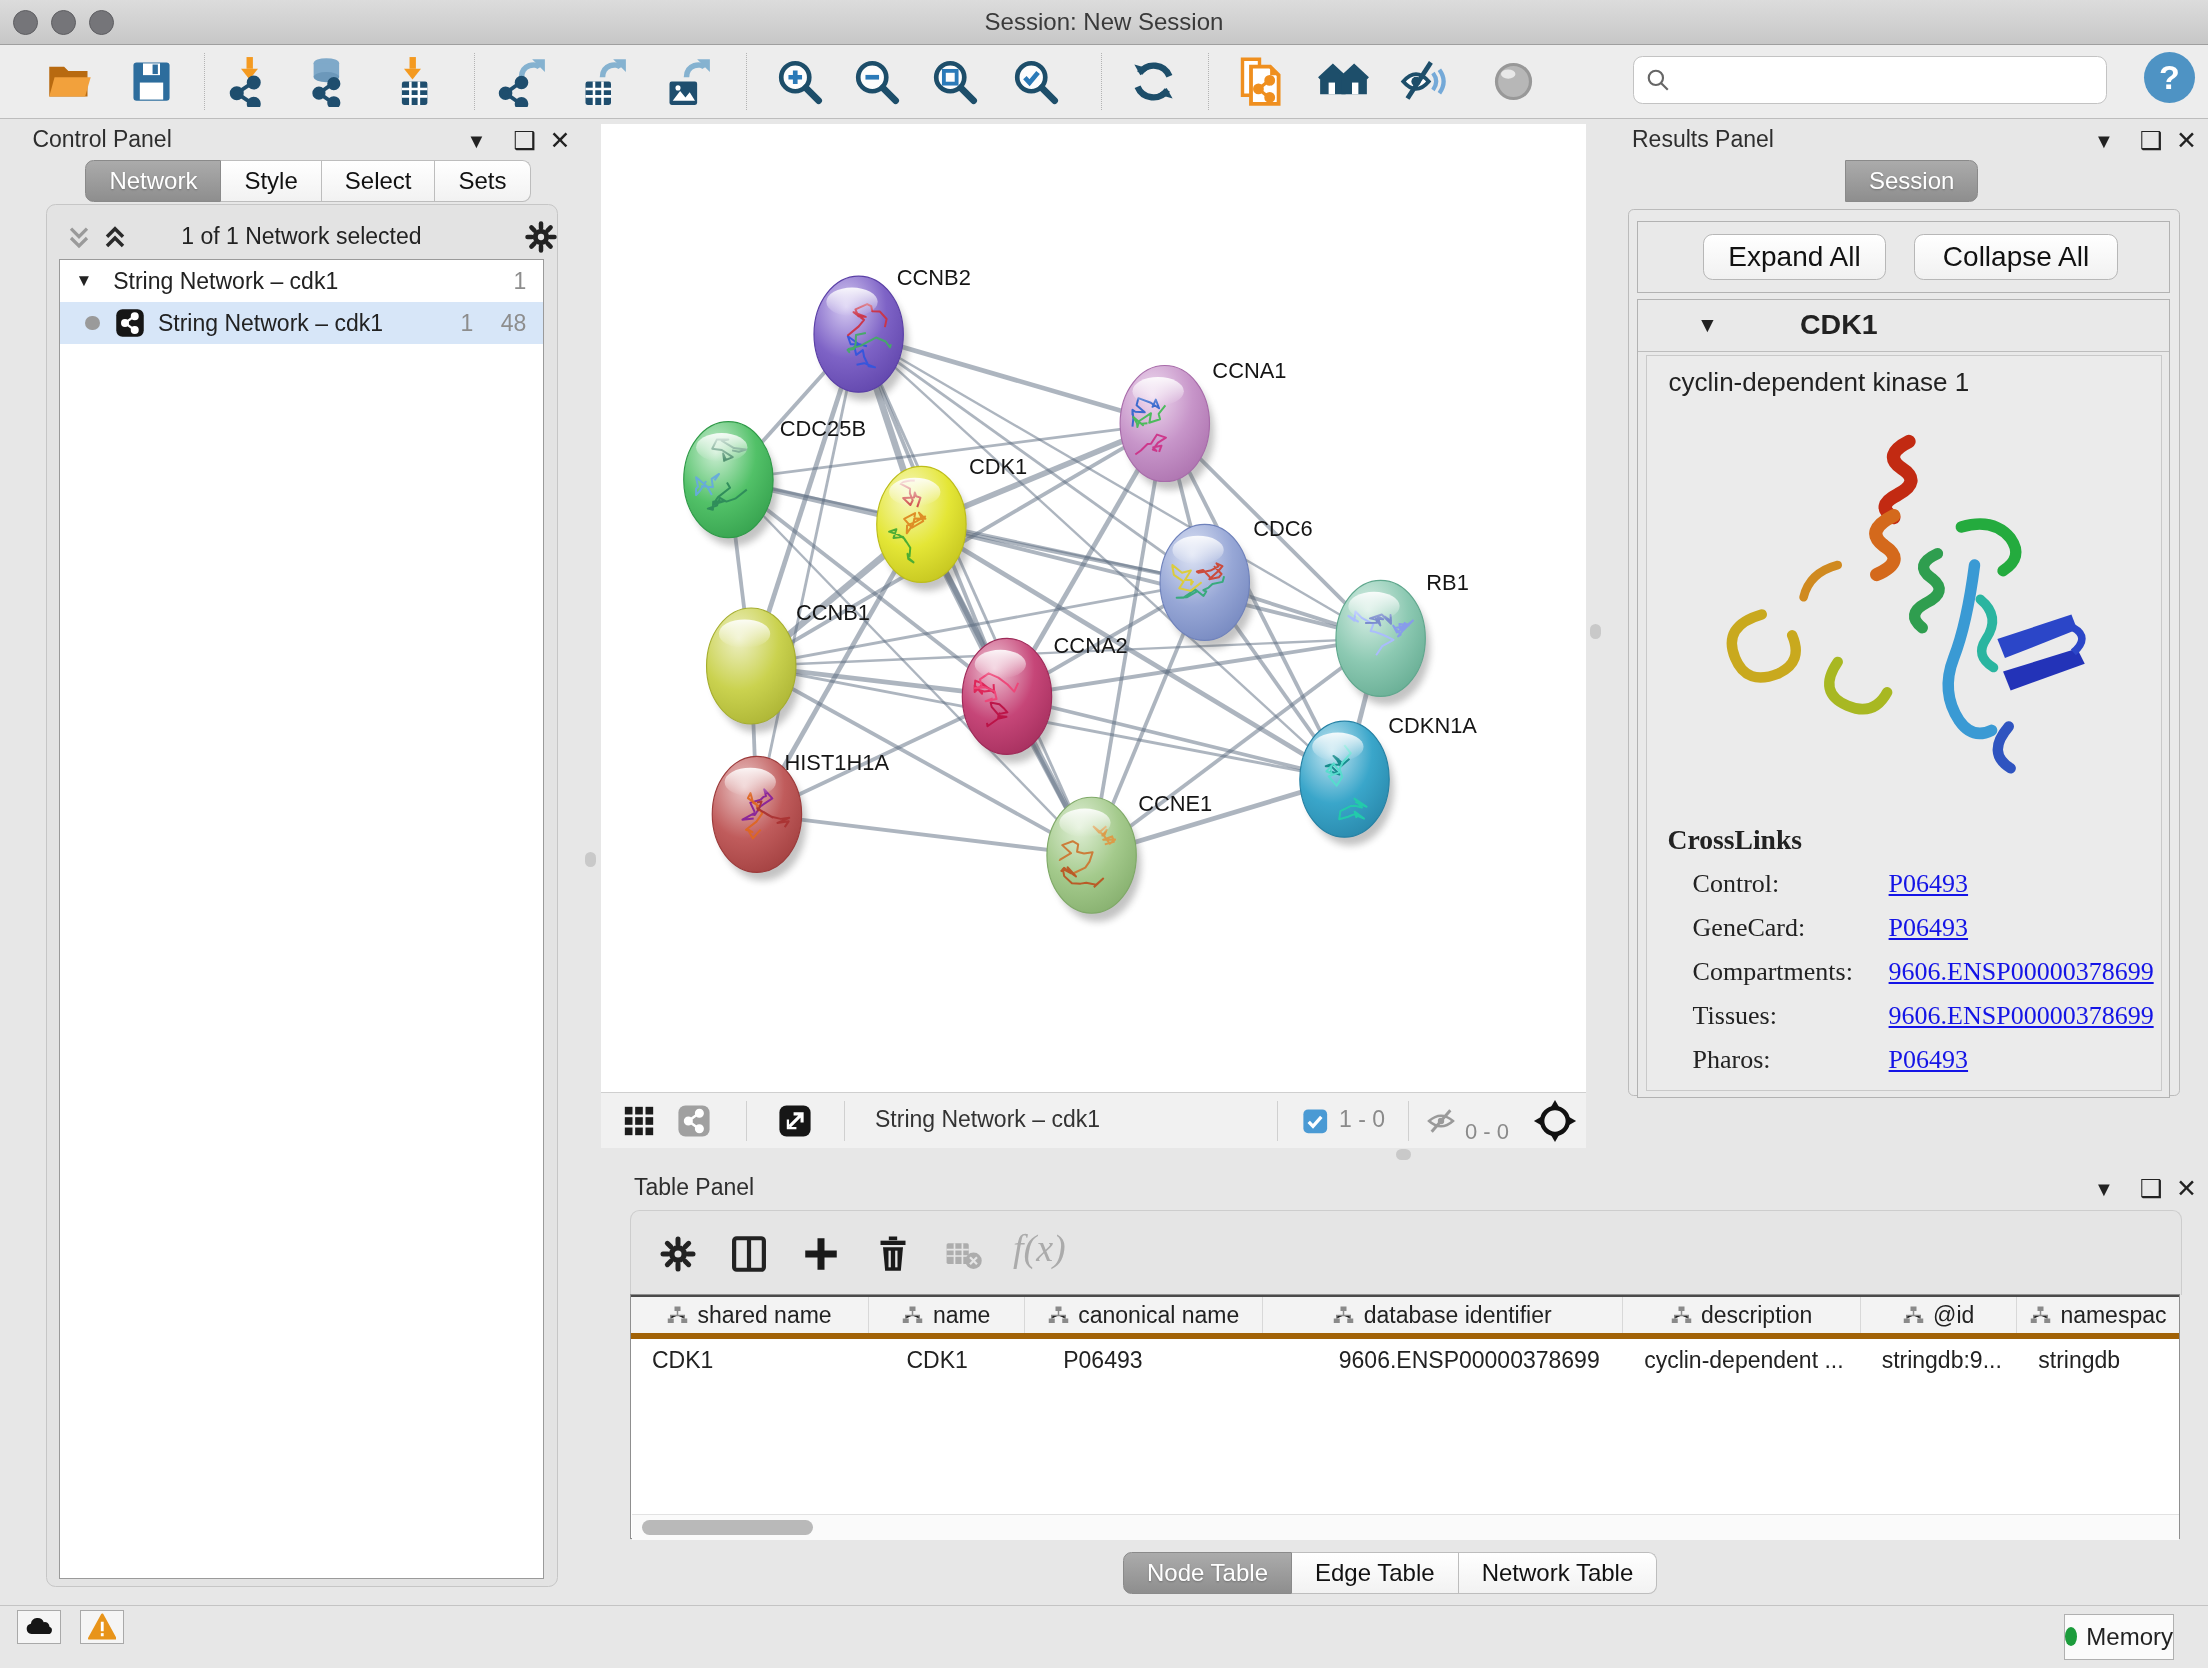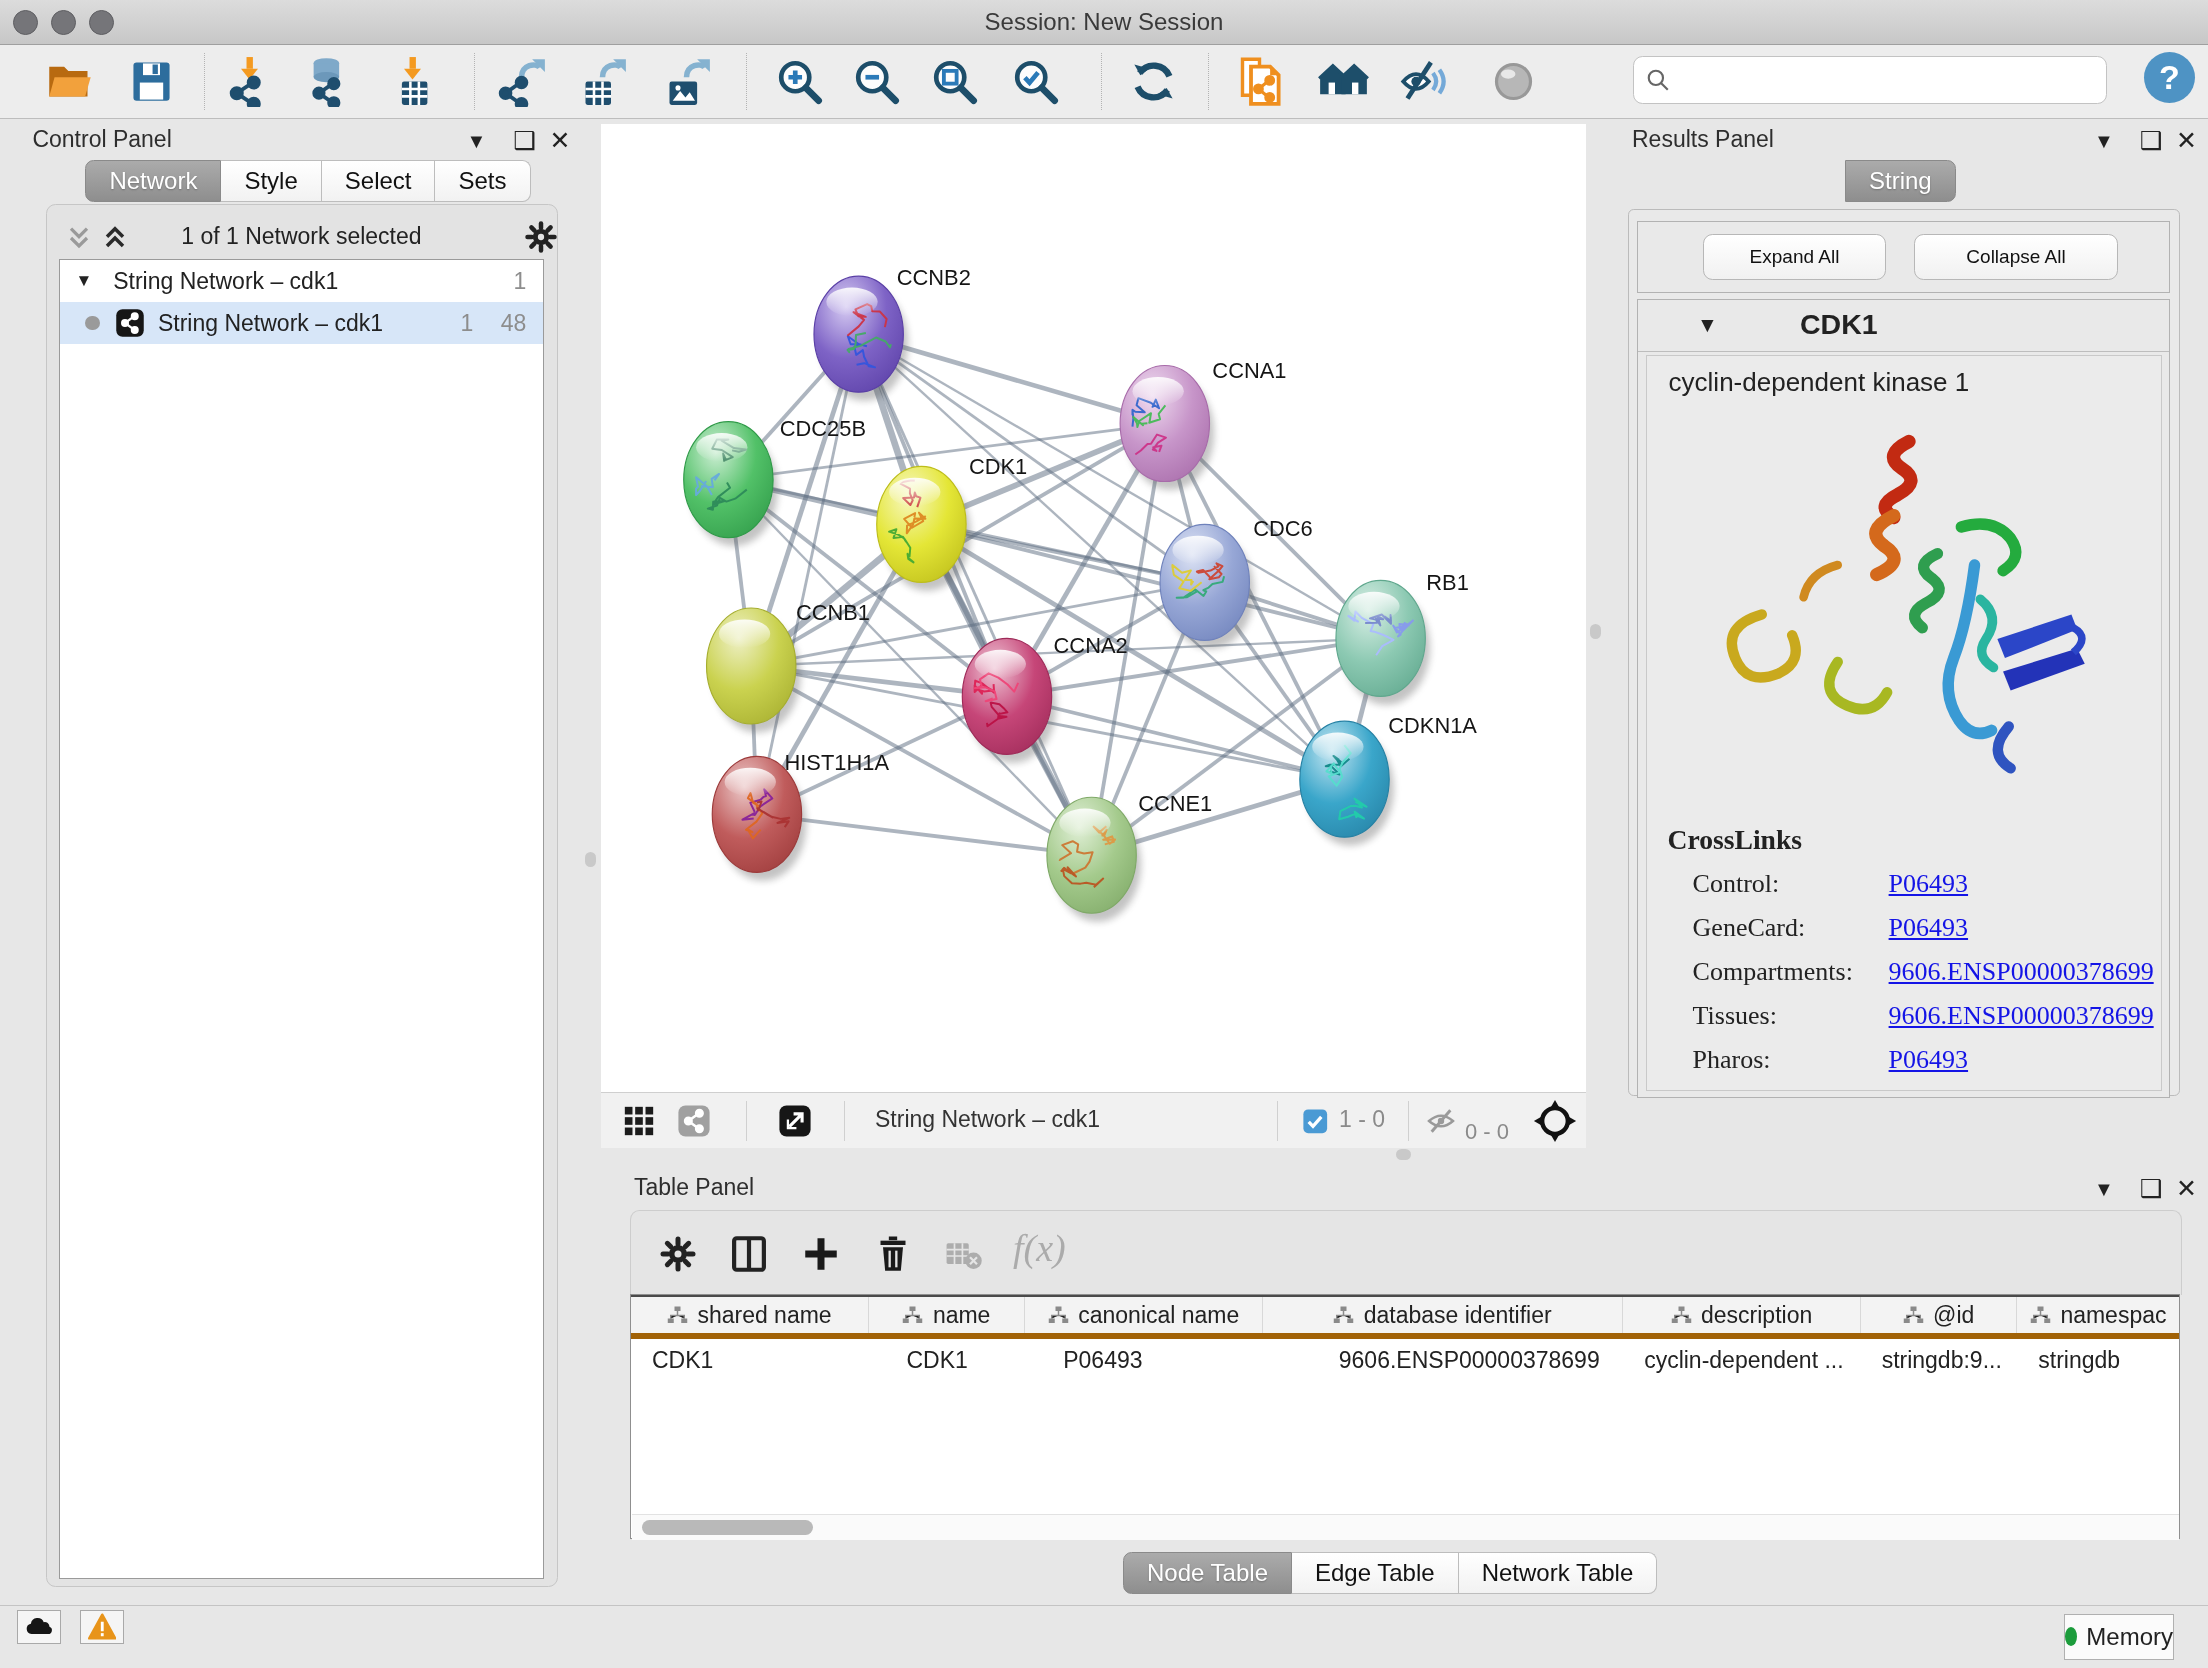--- a/index.html
+++ b/index.html
@@ -30,21 +30,21 @@
   .clist{position:absolute;left:59px;top:259px;width:485px;height:1320px;background:#fff;border:1px solid #9a9a9a;box-sizing:border-box;font-size:23px}
   .crow{position:relative;height:42px;display:flex;align-items:center}
   .gray{color:#8d8d8d}
   
   .netwrap{position:absolute;left:601px;top:124px;width:985px;height:968px;background:#fff}
   .netbar{position:absolute;left:601px;top:1092px;width:985px;height:55px;background:#f1f1f1;border-top:1px solid #cfcfcf}
   .nbsep{position:absolute;top:7.6px;height:40px;border-left:1px solid #d0d0d0}
   .dot-handle{position:absolute;background:#c9c9c9;border-radius:7.6px}
   
   .rbox{position:absolute;left:1628px;top:209px;width:550px;height:885px;background:#e9e9e9;border:1px solid #bbb;border-radius:5.7px}
-  .rbtn{position:absolute;height:44px;background:linear-gradient(#ffffff,#f1f1f1);border:1px solid #b7b7b7;border-radius:9.5px;font-size:19px;display:flex;align-items:center;justify-content:center;color:#111}
+  .rbtn{position:absolute;height:44px;background:linear-gradient(#ffffff,#f1f1f1);border:1px solid #b7b7b7;border-radius:9.5px;font-size:28px;display:flex;align-items:center;justify-content:center;color:#111}
   .serif{font-family:"Liberation Serif","DejaVu Serif",serif}
   .xlink{color:#1414e6;text-decoration:underline}
   
   .ttool{position:absolute;left:630px;top:1210px;width:1550px;height:84px;background:#e5e5e5;border:1px solid #cdcdcd;border-bottom:none;border-radius:9.5px 9.5px 0 0}
   .tgrid{position:absolute;left:630px;top:1294px;width:1550px;height:245px;background:#fff;border:1px solid #8f8f8f;box-sizing:border-box}
   .thead{position:absolute;left:0;top:0;width:100%;height:44px;background:#f3f3f3;border-top:2.9px solid #4a4a4a;border-bottom:6px solid #a16207;display:flex;box-sizing:border-box}
   .th{display:flex;align-items:center;justify-content:center;gap:9.5px;font-size:23px;color:#222;border-right:1px solid #d8d8d8;box-sizing:border-box;overflow:hidden;white-space:nowrap}
   .trow{position:absolute;left:0;top:44px;width:100%;height:42px;display:flex;font-size:23px;align-items:center}
   .td{padding-left:21px;box-sizing:border-box;overflow:hidden;white-space:nowrap}
   .hscroll{position:absolute;left:632px;top:1514px;width:1547px;height:25px;background:#fafafa;border-top:1px solid #e2e2e2}
@@ -639,21 +639,21 @@
   <div class="dot-handle" style="left:1590px;top:624px;width:11.4px;height:15px"></div>
   <div class="dot-handle" style="left:1396px;top:1149px;width:15px;height:11.4px"></div>
 
   <div class="abs" style="left:1607px;top:120px;width:601px;height:1046px">
     <span class="abs ptitle" style="left:25px;top:5.7px">Results Panel</span>
     <span class="abs pctl" style="left:487px;top:11.4px">▼</span>
     <span class="abs pctl" style="left:533px;top:7.6px;font-size:25px">❑</span>
     <span class="abs pctl" style="left:569px;top:7.6px;font-size:25px;font-weight:bold">✕</span>
 
     <div class="seg abs" style="left:238px;top:40px">
-      <div class="sbtn sel">String</div>
+      <div class="sbtn sel">Session</div>
     </div>
 
     <div class="rbox" style="left:21px;top:89px"></div>
 
     <div class="abs" style="left:30px;top:101px;width:531px;height:70px;border:1px solid #b2b2b2;background:#e9e9e9">
       <div class="rbtn" style="left:65px;top:12.4px;width:181px">Expand All</div>
       <div class="rbtn" style="left:276px;top:12.4px;width:202px">Collapse All</div>
     </div>
 
     <div class="abs" style="left:30px;top:179px;width:531px;height:797px;border:1px solid #b2b2b2;background:#e9e9e9">

